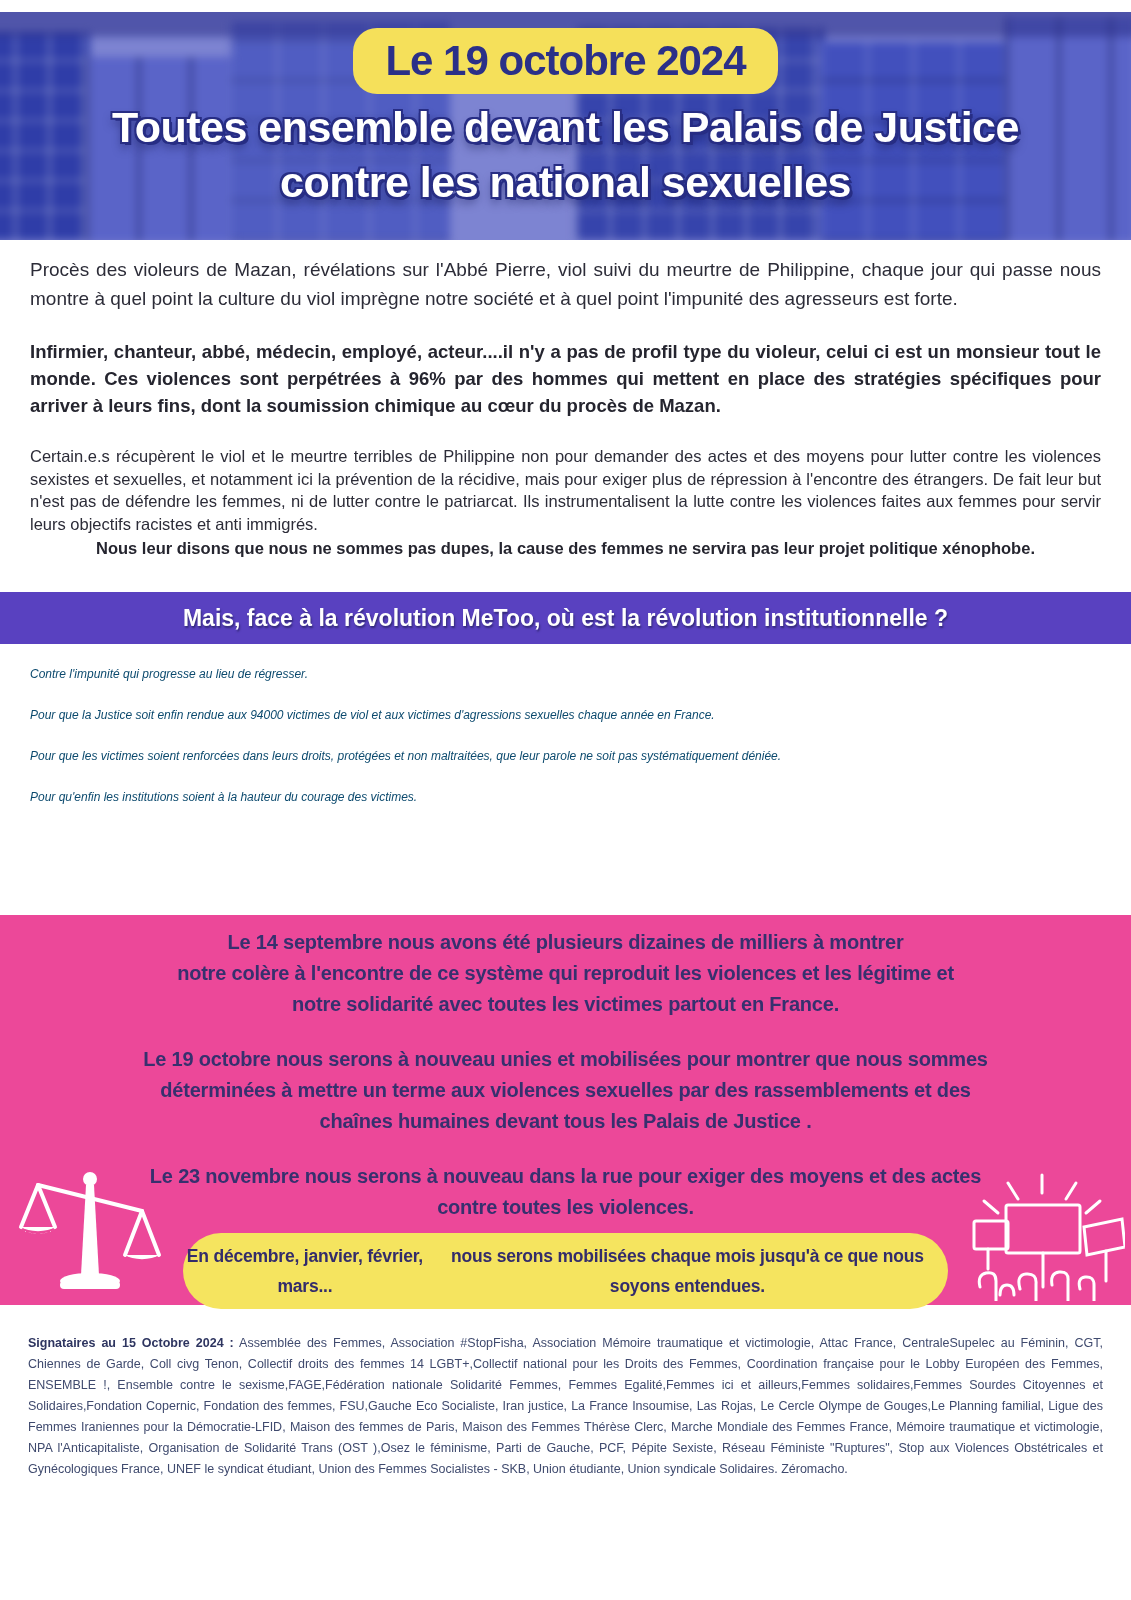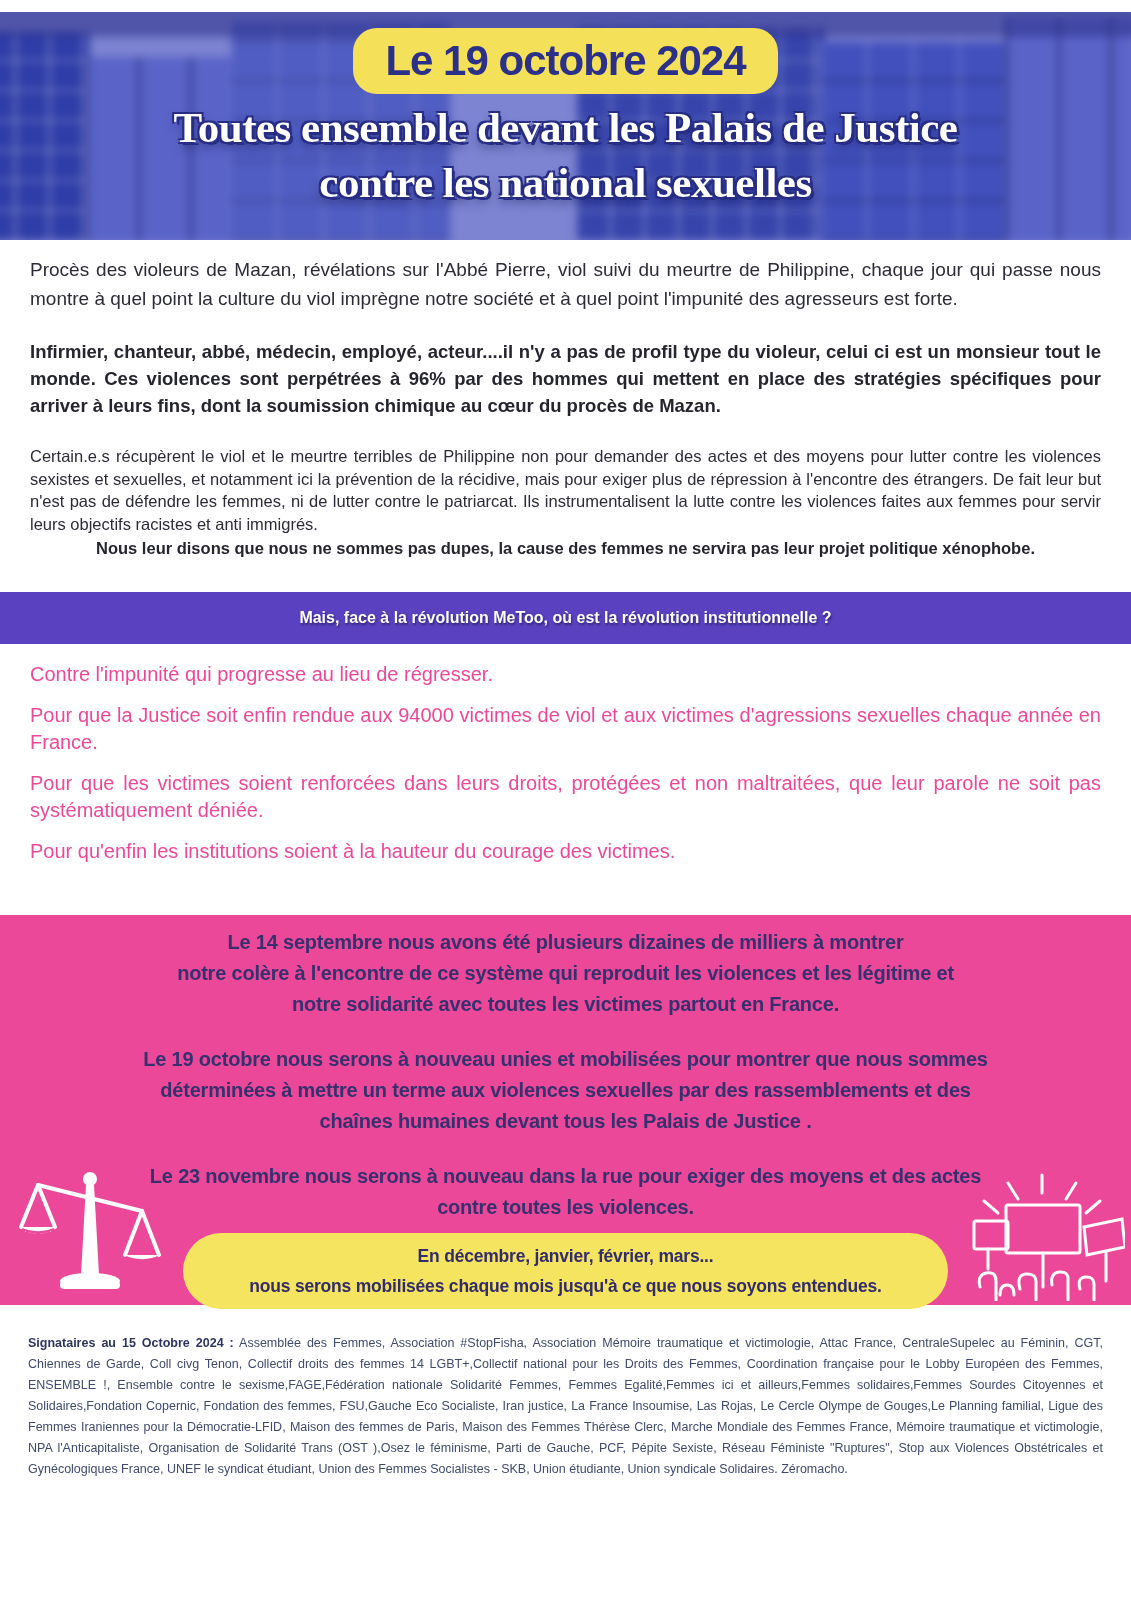--- a/index.html
+++ b/index.html
@@ -19,47 +19,47 @@
       repeating-linear-gradient(90deg, rgba(255,255,255,.18) 0 3px, transparent 3px 46px),
       repeating-linear-gradient(0deg, rgba(10,15,70,.35) 0 3px, transparent 3px 40px),
       #4250bd; }
   .grid3 { background:
       repeating-linear-gradient(90deg, rgba(20,25,90,.45) 0 4px, transparent 4px 52px),
       #5a64c8; }
   .hero-content { position:relative; z-index:2; text-align:center; }
   .date-badge { display:inline-block; margin-top:16px; padding:9px 32px; background:#f5e05a;
       border-radius:24px; color:#2b3088; font-size:42px; font-weight:800; letter-spacing:-1px; }
   .hero-title { margin-top:6px; color:#ffffff; font-size:43px; font-weight:800; line-height:55px; letter-spacing:-0.5px;
-      text-shadow: 3px 3px 0 #272d84, -2px 2px 0 #272d84, 2px -2px 0 #272d84, -2px -2px 0 #272d84, 0 6px 10px rgba(20,24,80,.55); font-family: Liberation Serif, serif; }
+      text-shadow: 3px 3px 0 #272d84, -2px 2px 0 #272d84, 2px -2px 0 #272d84, -2px -2px 0 #272d84, 0 6px 10px rgba(20,24,80,.55); }
   .hero-title span { display:block; }
 
   
   .intro { height:352px; padding:15px 30px 12px; }
   .p-body { color:#2c2c38; font-size:19px; line-height:29px; text-align:justify; }
   .p-bold { color:#25252f; font-size:18.5px; line-height:27px; font-weight:700; text-align:justify; margin-top:25px; }
   .p-small { color:#2c2c38; font-size:16.5px; line-height:22.5px; text-align:justify; margin-top:26px; }
   .p-small-em { color:#25252f; font-size:16.5px; line-height:23px; font-weight:700; text-align:center; margin-top:2px; }
 
   
   .banner { width:100%; background:#5941c0; color:#ffffff; font-weight:800; text-align:center;
       display:flex; align-items:center; justify-content:center;
       text-shadow:1px 2px 2px rgba(25,25,70,.6); }
-  .banner-metoo { height:52px; font-size:16px; }
+  .banner-metoo { height:52px; font-size:23px; }
   .banner-law { height:82px; font-size:20px; line-height:31px; white-space:pre-line; padding:0 40px; }
 
   
   .demands { height:271px; padding:17px 30px 0; }
-  .demand { color:#ec4899; font-size:20px; line-height:27px; text-align:justify; margin-bottom:14px; }
+  .demand { color:#0c4a6e; font-size:12px; line-height:27px; text-align:justify; margin-bottom:14px;font-style:italic; }
 
   
   .mobilization { position:relative; height:390px; background:#ec4899; padding-top:12px; text-align:center; }
   .mob-p { color:#37306e; font-size:20px; font-weight:800; line-height:31px; white-space:pre-line; letter-spacing:-0.2px; }
   .mob-p + .mob-p { margin-top:24px; }
   .callout-pill { width:765px; height:76px; margin:10px auto 0; background:#f5e45f; border-radius:40px;
-      display:flex; flex-direction:column; align-items:center; justify-content:center; }
+      display:flex; flex-direction:row; align-items:center; justify-content:center; }
   .callout-pill div { color:#332c6b; font-size:17.5px; font-weight:800; line-height:30px; letter-spacing:-0.2px; }
   .icon-scales { position:absolute; left:18px; bottom:6px; }
   .icon-fists { position:absolute; right:6px; bottom:4px; }
 
   
   .footer { height:225px; padding:28px 28px 0; background:#ffffff; }
   .signatories { color:#3f4a6e; font-size:12.5px; line-height:21px; text-align:justify; }
   .signatories .lead { color:#2e3560; font-weight:700; }
 </style>
 </head>

